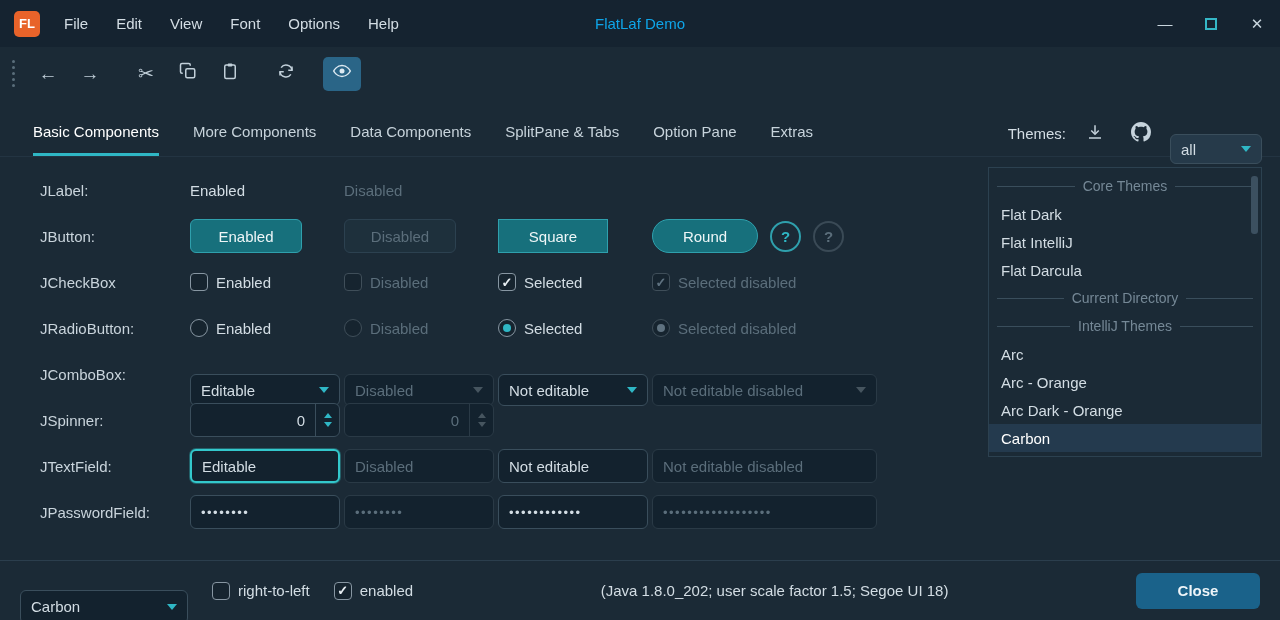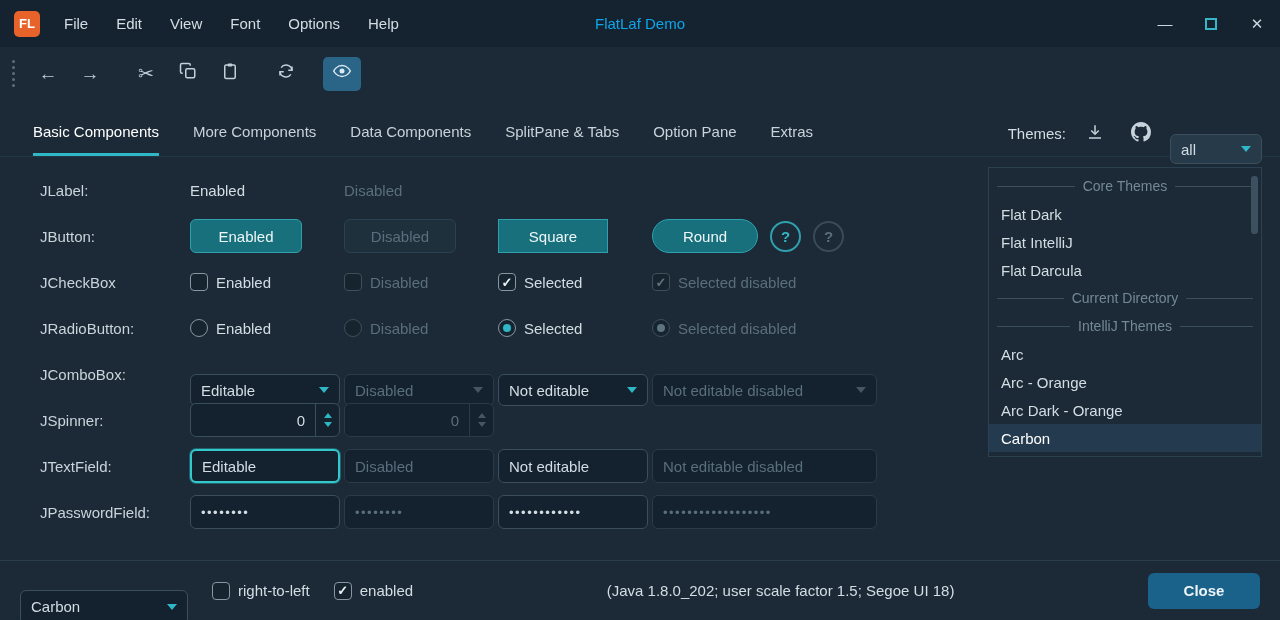--- a/index.html
+++ b/index.html
@@ -123,21 +123,21 @@
   .t-sep { color:#758896; font-size:14px; }
   .t-sep .line { flex:1; height:1px; background:#3a4e5c; }
   .scroll-thumb { position:absolute; right:3px; top:8px; width:7px; height:58px; border-radius:3px;
     background:#3c5060; }
 
   
   .bottombar { height:60px; border-top:1px solid #2b3e4d; display:flex; align-items:center;
     padding:0 20px; gap:24px; flex:none; }
   .combo.theme { width:168px; height:34px; }
   .info { flex:1; text-align:center; color:#d3dde4; }
-  .close-btn { width:112px; height:36px; background:#1a628a; border:none; border-radius:6px;
+  .close-btn { width:124px; height:36px; background:#1a628a; border:none; border-radius:6px;
     color:#eef4f8; font-size:15px; font-weight:600; font-family:inherit; }
 </style>
 </head>
 <body>
 
 <div class="window">
 
   <header class="titlebar">
     <div class="logo">FL</div>
     <nav class="menubar">

